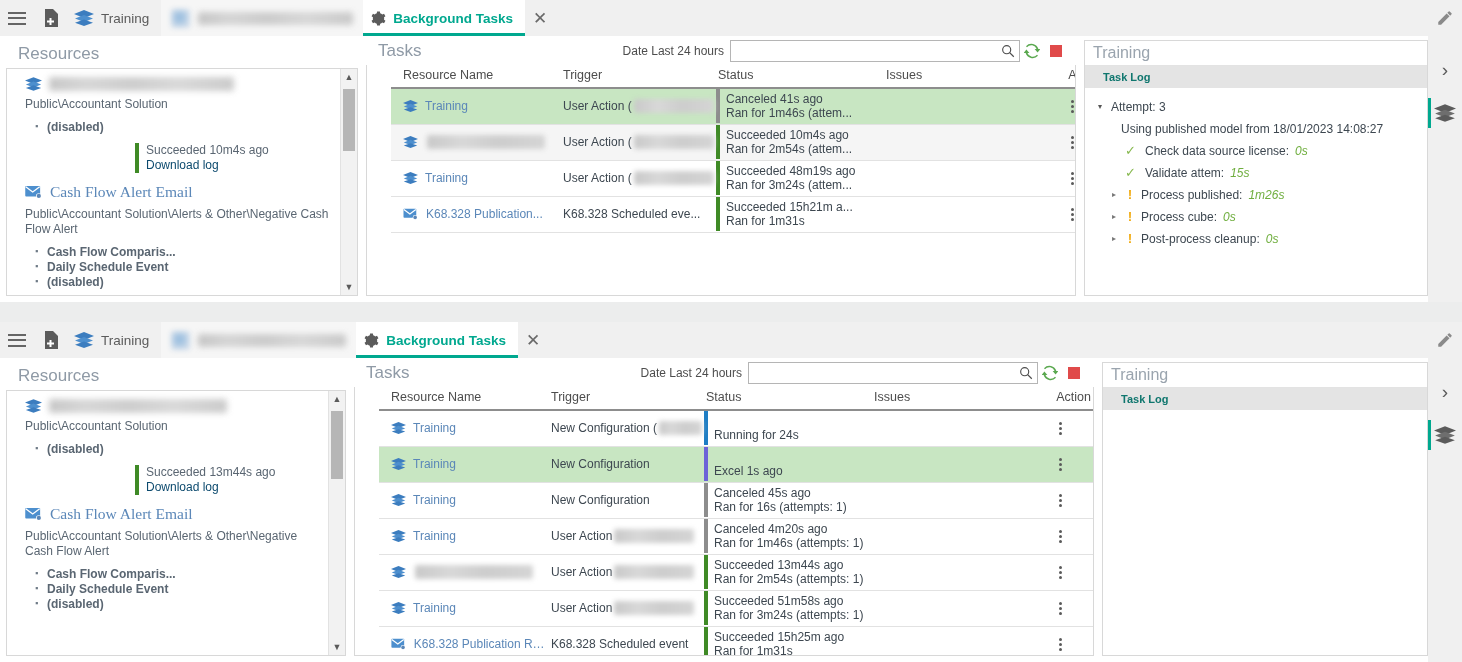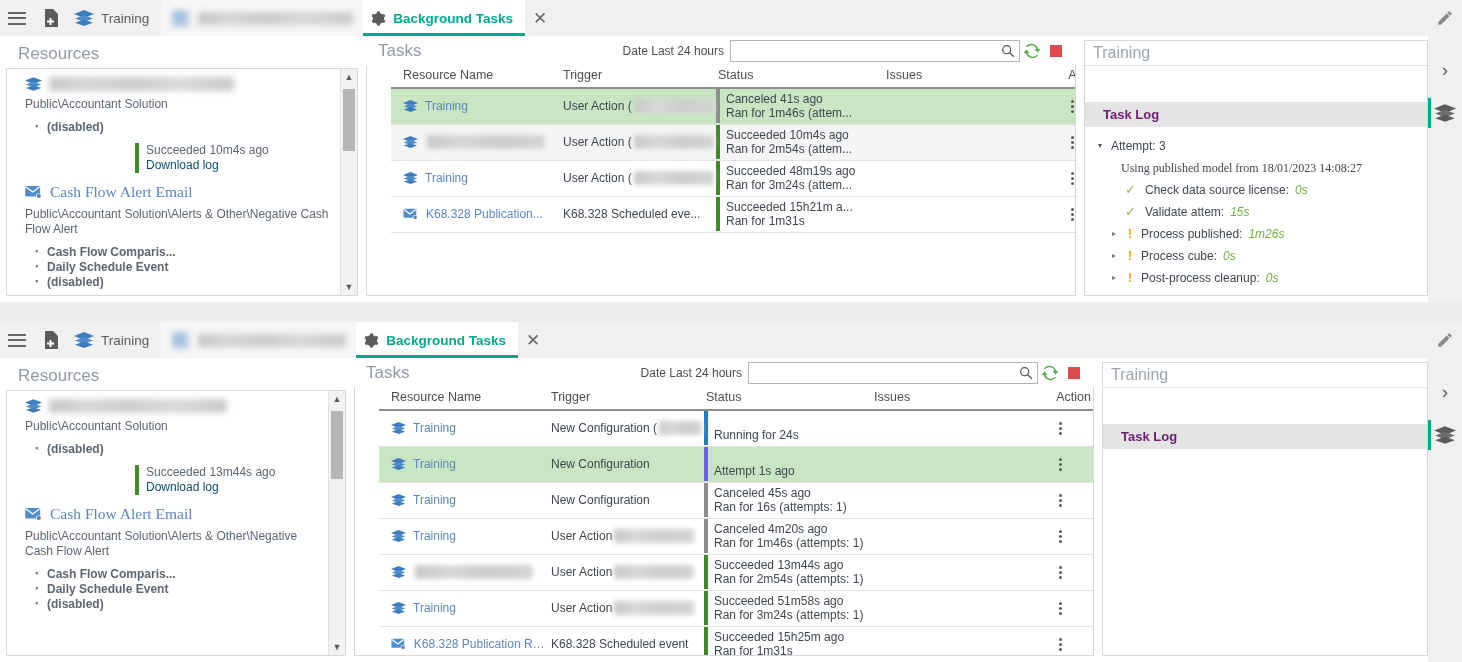--- a/index.html
+++ b/index.html
@@ -182,24 +182,24 @@
   .sts-txt.single { justify-content: flex-end; padding-bottom: 3px; }
   .dots {
     text-align: center; color: #5a5a5a; font-size: 14px; letter-spacing: 0; cursor: pointer;
     line-height: 4px; padding: 4px 0;
   }
   .dots i { display:block; width: 3px; height: 3px; background: #5a5a5a; border-radius: 50%; margin: 2px auto; }
 
   
   .p-log { width: 344px; flex: none; border: 1px solid #d8d8d8; background: #fff; display:flex; flex-direction: column; }
   .log-title { font-size: 16px; color: #9aa4ae; padding: 3px 0 3px 8px; background:#fff; border-bottom: 1px solid #e3e3e3;}
-  .log-sub { font-size: 13px; color: #701a75; font-weight: bold; background: #e4e4e4; padding: 5px 0 5px 18px; margin-top: 36px; }
+  .log-sub { font-size: 11px; color: #0f766e; font-weight: bold; background: #e4e4e4; padding: 5px 0 5px 18px; }
   .log-body { flex: 1; padding: 8px 10px; overflow: hidden; }
   .log-row { display: flex; align-items: flex-start; gap: 6px; font-size: 12px; color: #3d4750; line-height: 22px; }
-  .log-row.indent { padding-left: 26px; font-family: Liberation Serif, serif; }
+  .log-row.indent { padding-left: 26px; }
   .log-row.indent2 { padding-left: 14px; }
   .tri { width: 10px; flex:none; color: #777; font-size: 8px; line-height: 22px; text-align:center;}
   .tri.open { color: #555; }
   .chk { color: #86b84e; font-size: 13px; width: 14px; flex: none; line-height: 22px;}
   .warn { color: #f0a500; font-weight: bold; width: 10px; flex: none; text-align:center; line-height: 22px;}
   .dur { color: #6fae3e; font-style: italic; }
 
   
   .rail {
     position: absolute; right: 0; top: 36px; bottom: 0; width: 34px;
@@ -736,21 +736,21 @@
                 </td>
                 <td>
                   <div class="cell-trg">
                     <span>New Configuration</span>
                   </div>
                 </td>
                 <td>
                   <div class="cell-sts">
                     <div class="sts-bar" style="background:#6c63d8"></div>
                     <div class="sts-txt single">
-                      <span>Attempt 1s ago</span>
+                      <span>Excel 1s ago</span>
                     </div>
                   </div>
                 </td>
                 <td></td>
                 <td>
                   <div class="dots">
                     <i></i>
                     <i></i>
                     <i></i>
                   </div>

